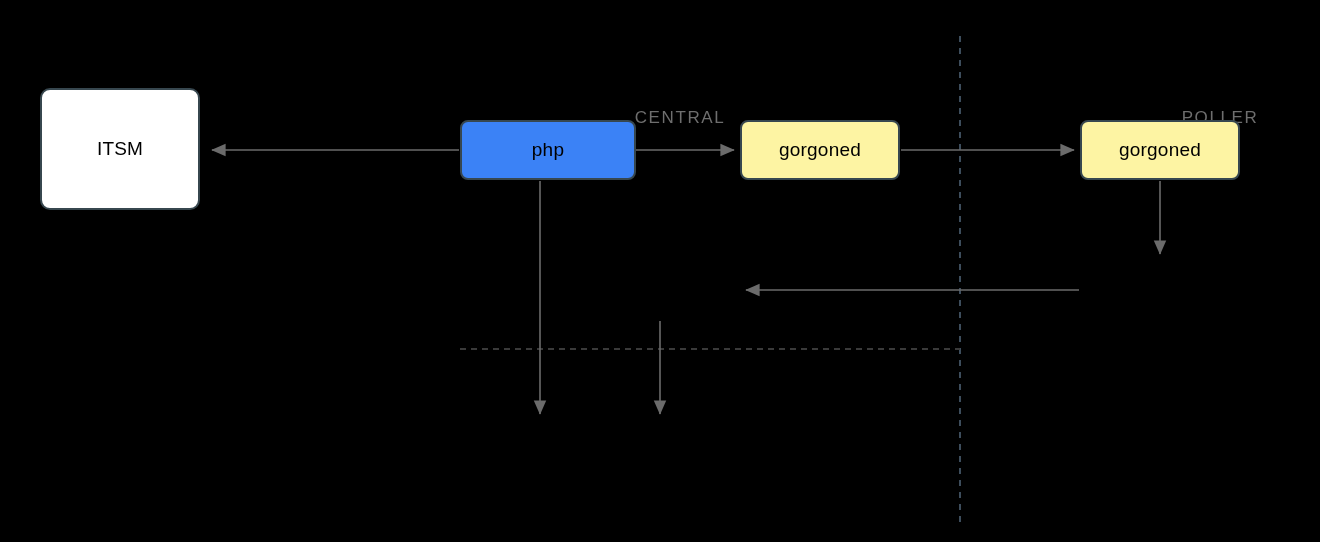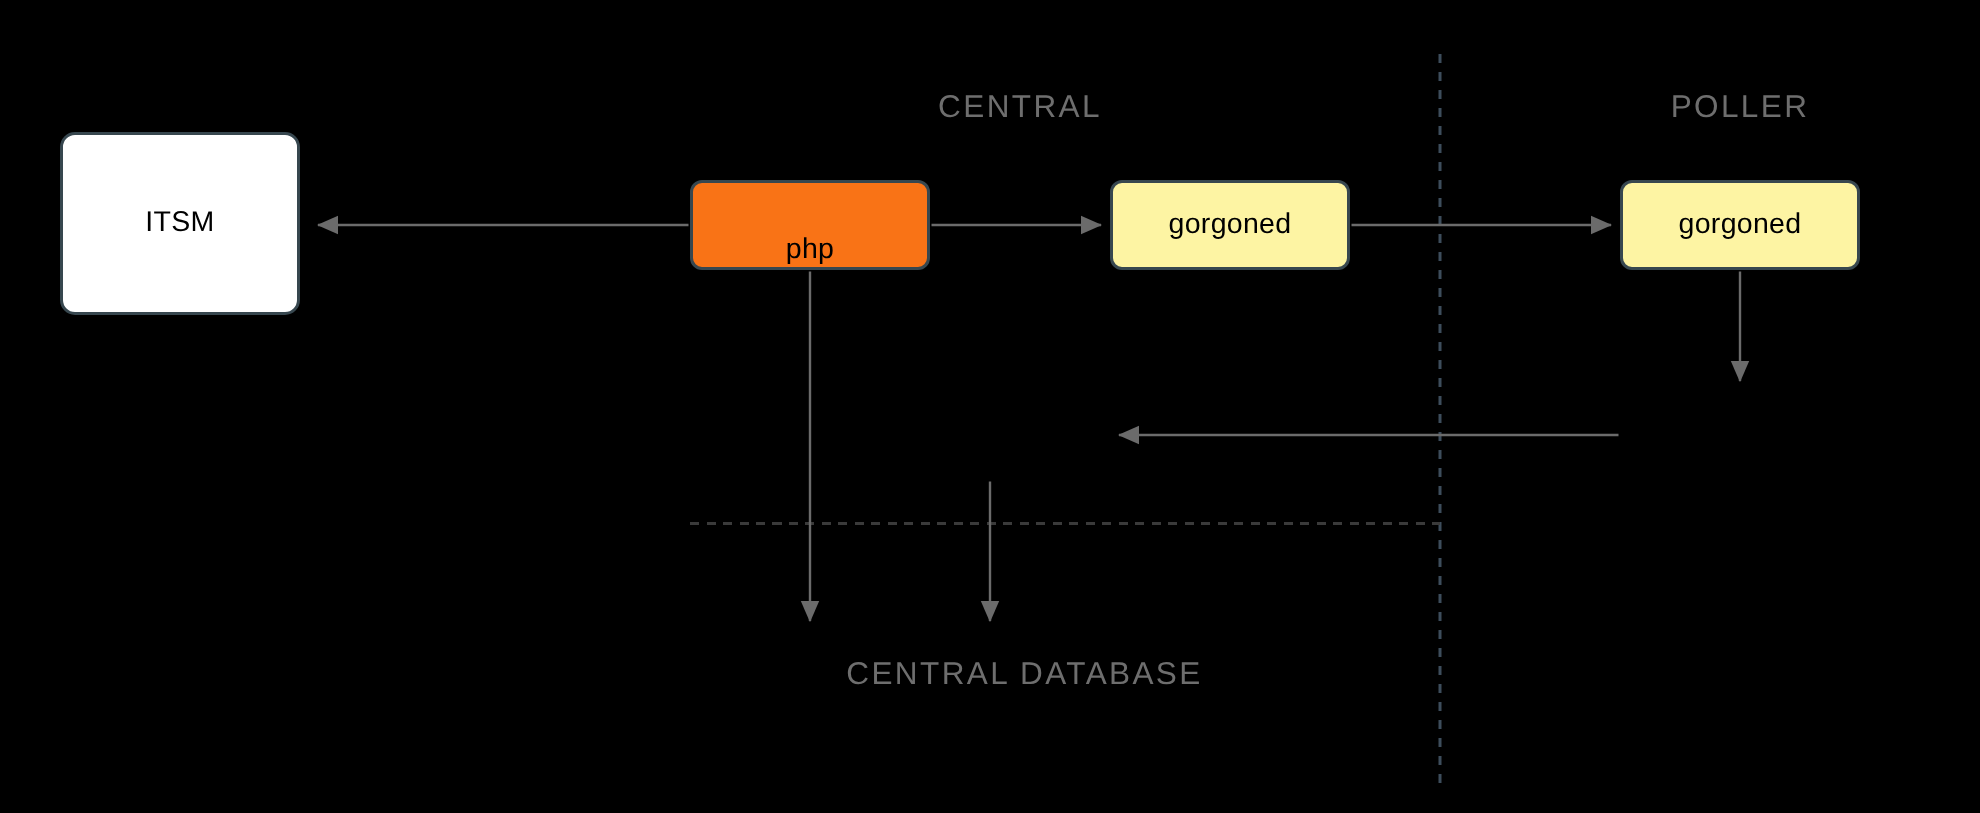--- a/index.html
+++ b/index.html
@@ -13,25 +13,26 @@
   #canvas {
     position: relative;
     width: 1320px;
     height: 542px;
     background: #000000;
     overflow: hidden;
   }
   .zone-label {
     position: absolute;
     color: #6e6e6e;
-    font-size: 21px;
+    font-size: 17px;
     letter-spacing: 1.6px;
     white-space: nowrap;
     transform: translateX(-50%);
     font-family: "Liberation Sans", sans-serif;
+    margin-top: 48px;
   }
   .node {
     position: absolute;
     box-sizing: border-box;
     border: 2px solid #37474f;
     border-radius: 8px;
     display: flex;
     align-items: center;
     justify-content: center;
     color: #000000;
@@ -59,22 +60,21 @@
 
 <div id="canvas">
 
   <div class="dash-v" style="left:959px; top:36px; width:2px; height:486px;
               background-image: repeating-linear-gradient(to bottom, #3d4d5c 0, #3d4d5c 6px, transparent 6px, transparent 12px);"></div>
 
   <div class="dash-h" style="left:460px; top:348px; width:500px; height:2px;
               background-image: repeating-linear-gradient(to right, #3a3a3a 0, #3a3a3a 6px, transparent 6px, transparent 11px);"></div>
 
   <div class="zone-label" style="left:680px; top:60px;">CENTRAL</div>
-  <div class="zone-label" style="left:1160px; top:60px;">POLLER</div>
-  <div class="zone-label" style="left:683px; top:438px;">CENTRAL DATABASE</div>
+  <div class="zone-label" style="left:1220px; top:60px;">POLLER</div>
 
   <svg class="edges" viewBox="0 0 1320 542">
     <defs>
       <marker id="arrowhead" markerWidth="9" markerHeight="9" refX="8.5" refY="4.5" orient="auto" markerUnits="strokeWidth">
         <path d="M 0 0.6 L 9 4.5 L 0 8.4 Z" fill="#6b6b6b"></path>
       </marker>
     </defs>
     <g fill="none" stroke="#6b6b6b" stroke-width="1.6" marker-end="url(#arrowhead)">
       <path d="M 459 150 L 212 150"></path>
       <path d="M 621 150 L 734 150"></path>
@@ -83,21 +83,21 @@
       <path d="M 1079 290 L 746 290"></path>
       <path d="M 540 181 L 540 414"></path>
       <path d="M 660 321 L 660 414"></path>
     </g>
   </svg>
 
   <div class="node tall" style="left:40px; top:88px; width:160px; height:122px; background:#ffffff;">
     <span>ITSM</span>
   </div>
 
-  <div class="node" style="left:460px; top:120px; width:160px; height:60px; background:#f97316;align-items:flex-end;">
+  <div class="node" style="left:460px; top:120px; width:176px; height:60px; background:#3b82f6;">
     <span>php</span>
   </div>
 
   <div class="node" style="left:740px; top:120px; width:160px; height:60px; background:#fdf4a3;">
     <span>gorgoned</span>
   </div>
 
   <div class="node" style="left:1080px; top:120px; width:160px; height:60px; background:#fdf4a3;">
     <span>gorgoned</span>
   </div>

